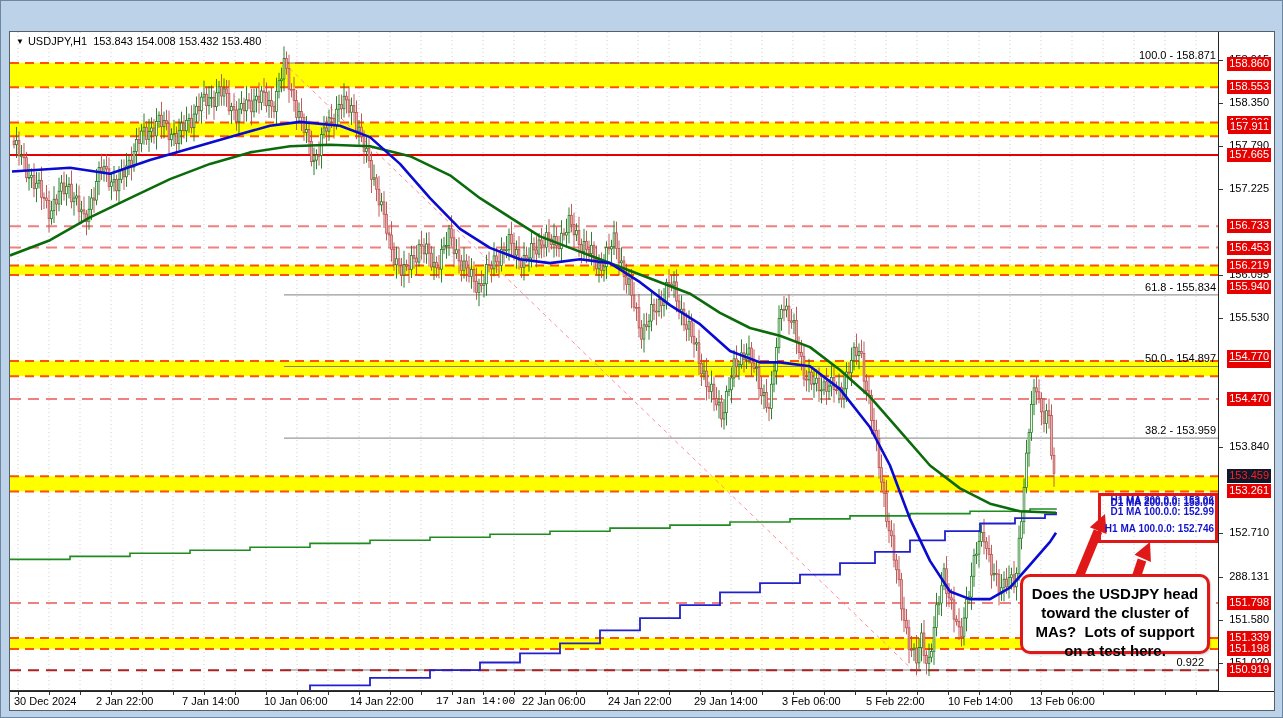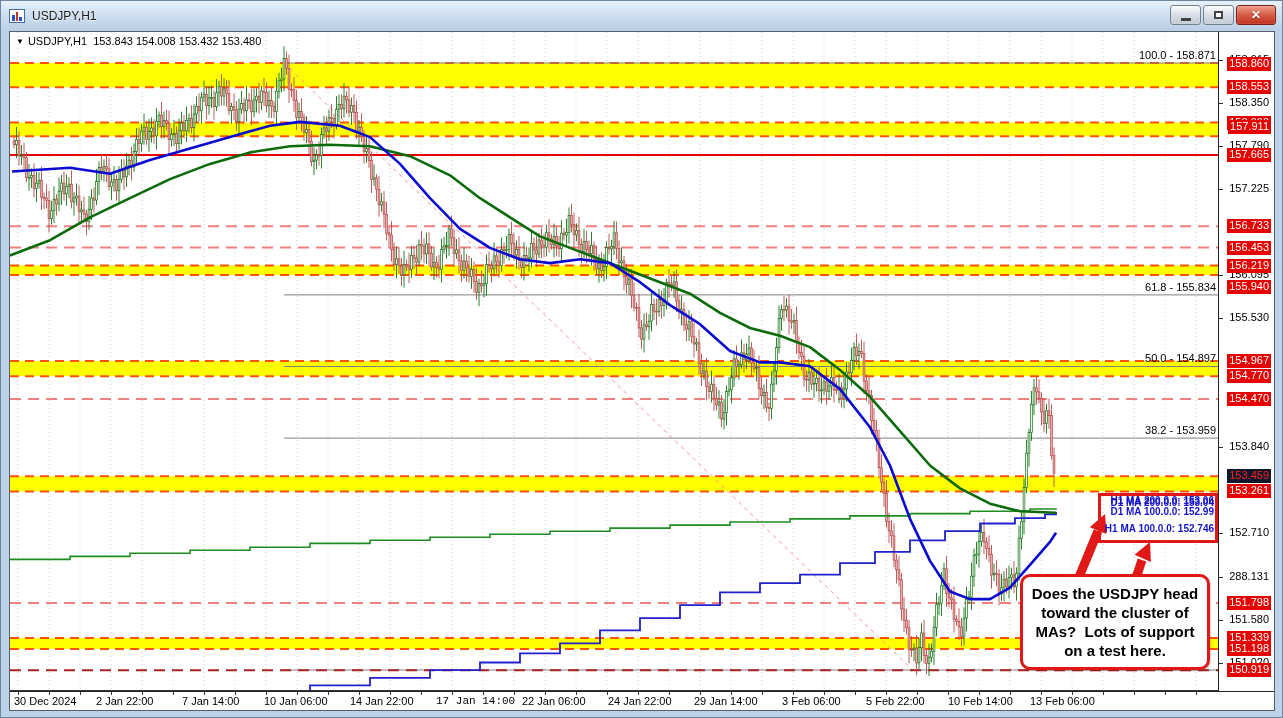--- a/index.html
+++ b/index.html
@@ -39,39 +39,20 @@
   .mabox{position:absolute;border:3px solid #e01818;background:transparent;z-index:2;}
   .note{position:absolute;border:3px solid #e01818;border-radius:10px;background:#fff;z-index:6;
         text-align:center;font-weight:bold;font-size:15px;color:#000;line-height:19px;padding-top:7px;
         box-shadow:1px 1px 2px rgba(0,0,0,.2);}
   .note div{white-space:pre;}
 </style>
 </head>
 <body>
 
 <div class="window">
-  <div class="titlebar">
-    <div class="title-icon">
-      <i style="height:6px"></i>
-        <i class="r" style="height:9px"></i>
-        <i style="height:4px"></i>
-    </div>
-    <span class="title-text">USDJPY,H1</span>
-    <div class="winbtns">
-      <div class="wbtn min">
-          <div class="glyph-min"></div>
-        </div>
-      <div class="wbtn res">
-          <div class="glyph-res"></div>
-        </div>
-      <div class="wbtn close">
-          <span>✕</span>
-        </div>
-    </div>
-  </div>
 
   <div class="client">
     <div class="plot" id="plot">
       <div class="ohlc"><span class="arr">▼</span><span>USDJPY,H1  153.843 154.008 153.432 153.480</span></div>
     <svg width="1208" height="659">
           <line x1="8" y1="0" x2="8" y2="658" stroke="#cfcfcf" stroke-width="1" stroke-dasharray="1,3"></line>
           <line x1="39" y1="0" x2="39" y2="658" stroke="#cfcfcf" stroke-width="1" stroke-dasharray="1,3"></line>
           <line x1="70" y1="0" x2="70" y2="658" stroke="#cfcfcf" stroke-width="1" stroke-dasharray="1,3"></line>
           <line x1="101" y1="0" x2="101" y2="658" stroke="#cfcfcf" stroke-width="1" stroke-dasharray="1,3"></line>
           <line x1="132" y1="0" x2="132" y2="658" stroke="#cfcfcf" stroke-width="1" stroke-dasharray="1,3"></line>
@@ -1020,21 +1001,21 @@
         <div class="plbl red" style="top: 25px;">158.860</div>
         <div class="plbl red" style="top: 48px;">158.553</div>
         <div class="plbl red" style="top: 84px;">158.090</div>
         <div class="plbl red" style="top: 88px;">157.911</div>
         <div class="plbl red" style="top: 116px;">157.665</div>
         <div class="plbl red" style="top: 187px;">156.733</div>
         <div class="plbl red" style="top: 209px;">156.453</div>
         <div class="plbl red" style="top: 227px;">156.219</div>
         <div class="plbl red" style="top: 248px;">155.940</div>
         <div class="plbl red" style="top: 322px;">154.967</div>
-        <div class="plbl red" style="top: 337px;">154.770</div>
+        <div class="plbl red" style="top: 318px; text-decoration: underline;">154.770</div>
         <div class="plbl red" style="top: 360px;">154.470</div>
         <div class="plbl red" style="top: 452px;">153.261</div>
         <div class="plbl red" style="top: 564px;">151.798</div>
         <div class="plbl red" style="top: 599px;">151.339</div>
         <div class="plbl red" style="top: 610px;">151.198</div>
         <div class="plbl red" style="top: 631px;">150.919</div>
         <div class="plbl blk" style="top: 437px;">153.459</div>
       </div>
     <div class="timeaxis" id="taxis">
         <div class="ttick" style="left: 8px;"></div>
@@ -1083,20 +1064,20 @@
         <div class="tlbl" style="left: 340px;">14 Jan 22:00</div>
         <div class="tlbl" style="left: 426px; font-family: Liberation Mono, monospace;">17 Jan 14:00</div>
         <div class="tlbl" style="left: 512px;">22 Jan 06:00</div>
         <div class="tlbl" style="left: 598px;">24 Jan 22:00</div>
         <div class="tlbl" style="left: 684px;">29 Jan 14:00</div>
         <div class="tlbl" style="left: 772px;">3 Feb 06:00</div>
         <div class="tlbl" style="left: 856px;">5 Feb 22:00</div>
         <div class="tlbl" style="left: 938px;">10 Feb 14:00</div>
         <div class="tlbl" style="left: 1020px;">13 Feb 06:00</div>
       </div>
-    <div class="note" id="note" style="left: 1010px; top: 542px; width: 190px; height: 96px;">
+    <div class="note" id="note" style="left: 1010px; top: 542px; width: 190px; height: 80px;">
       <div>Does the USDJPY head</div>
       <div>toward the cluster of</div>
       <div>MAs?  Lots of support</div>
       <div>on a test here.</div>
     </div>
   </div>
 </div>
 
 </body></html>

